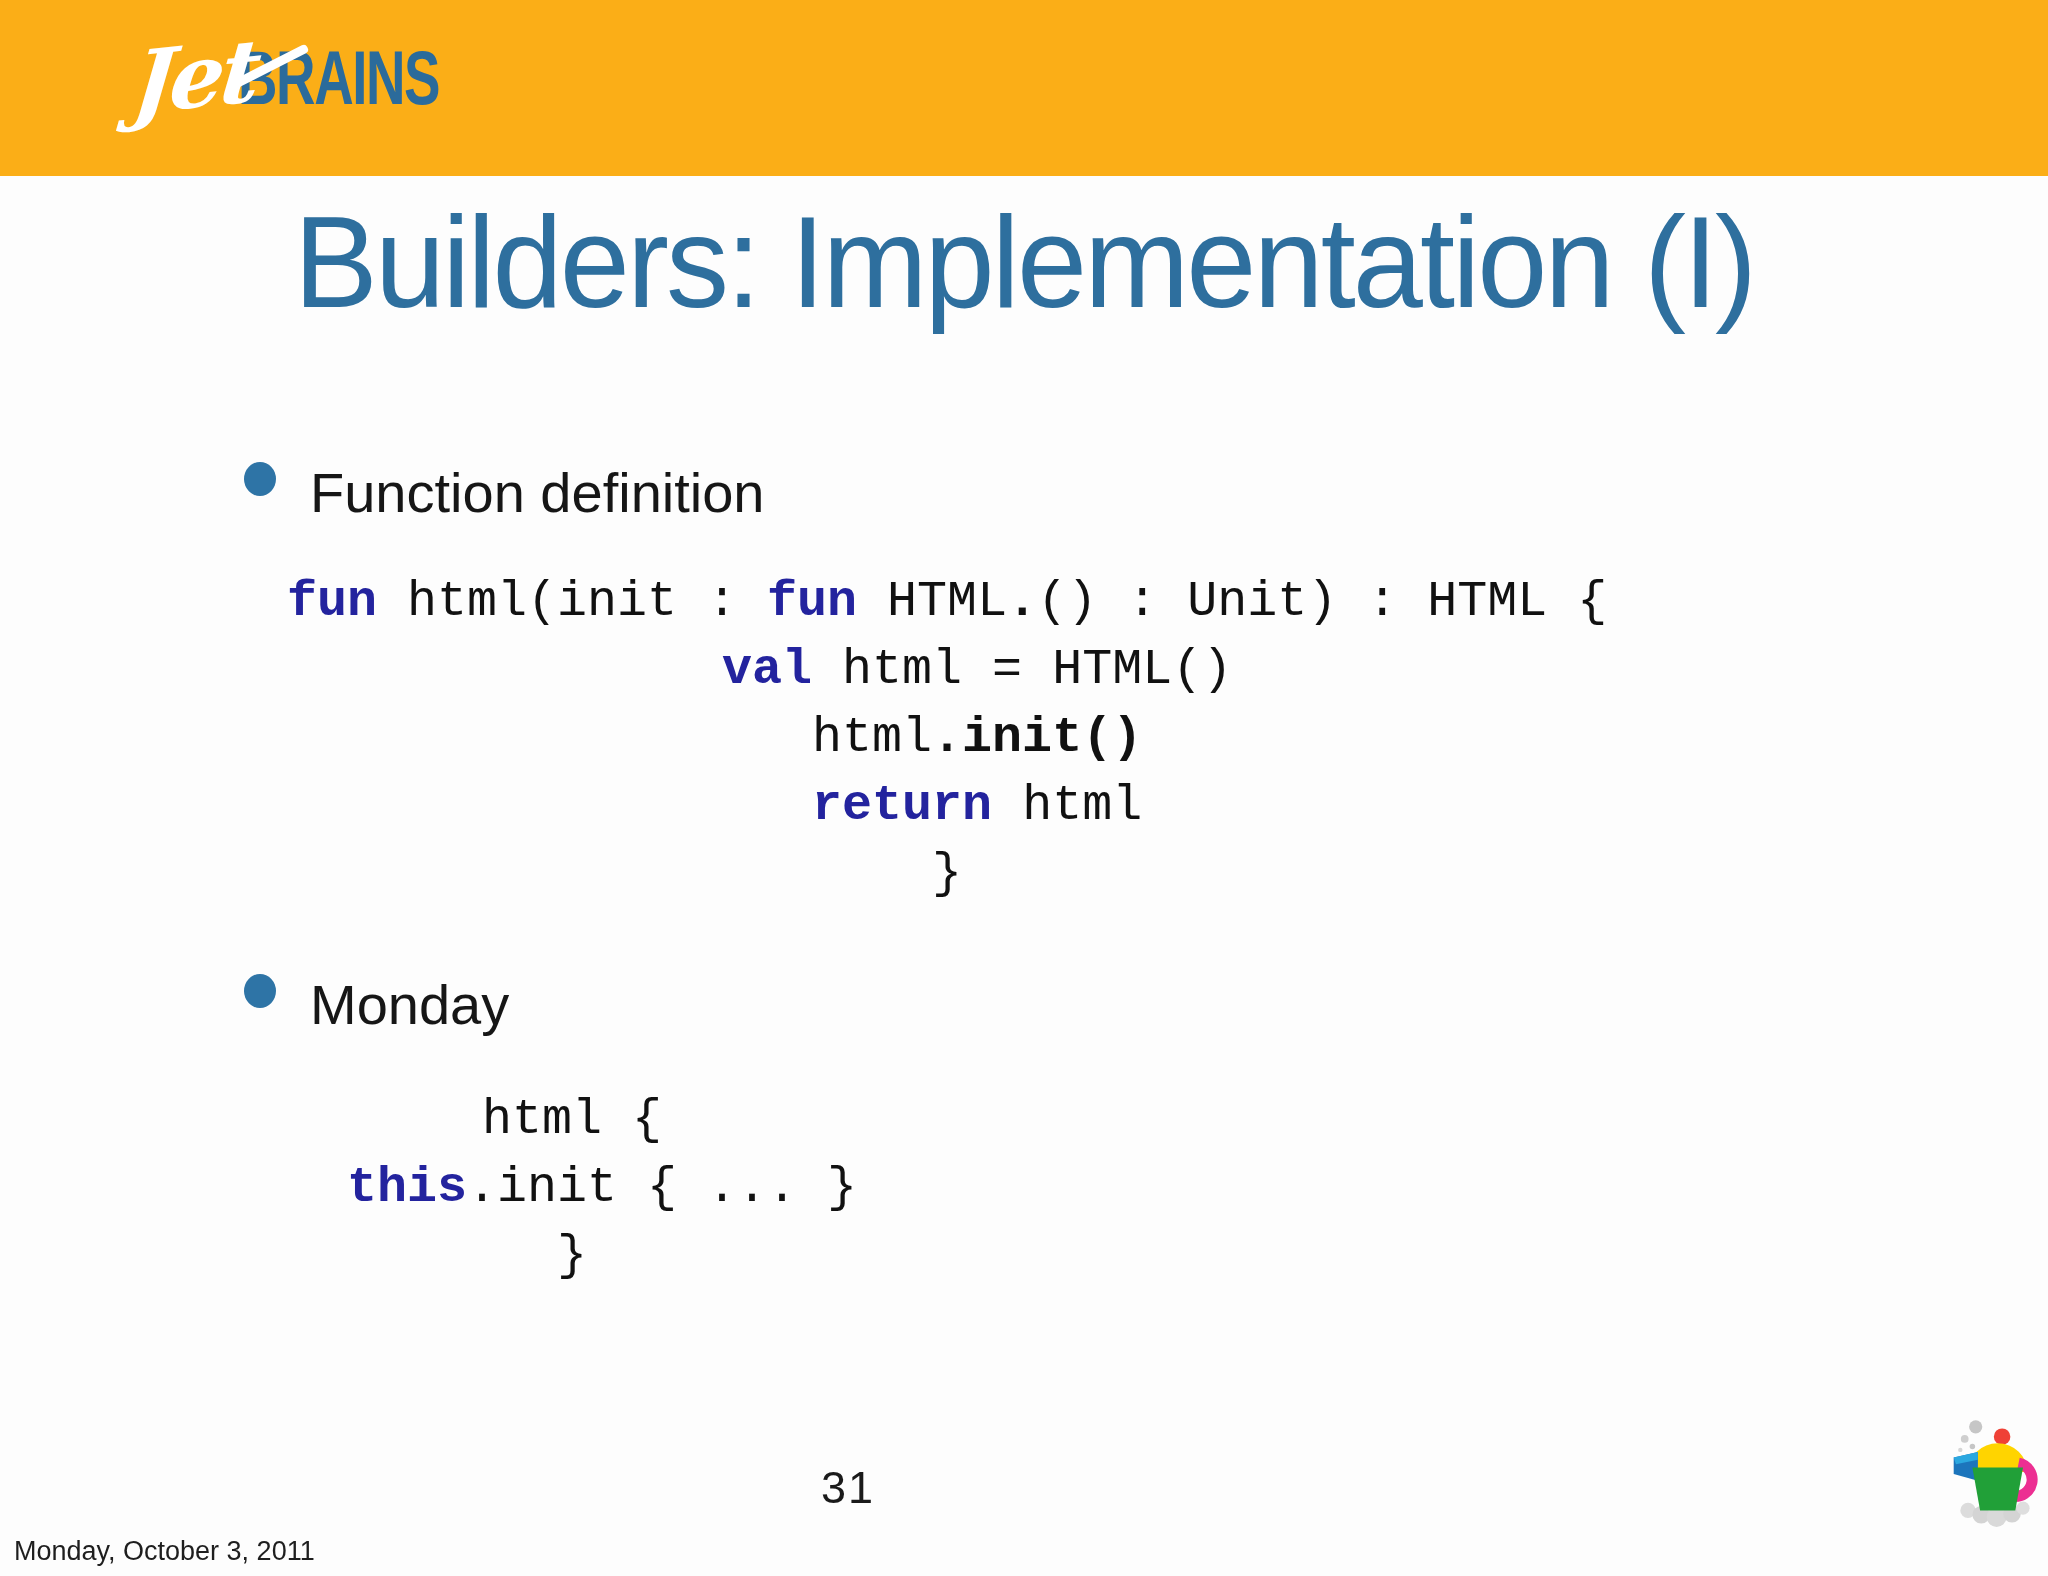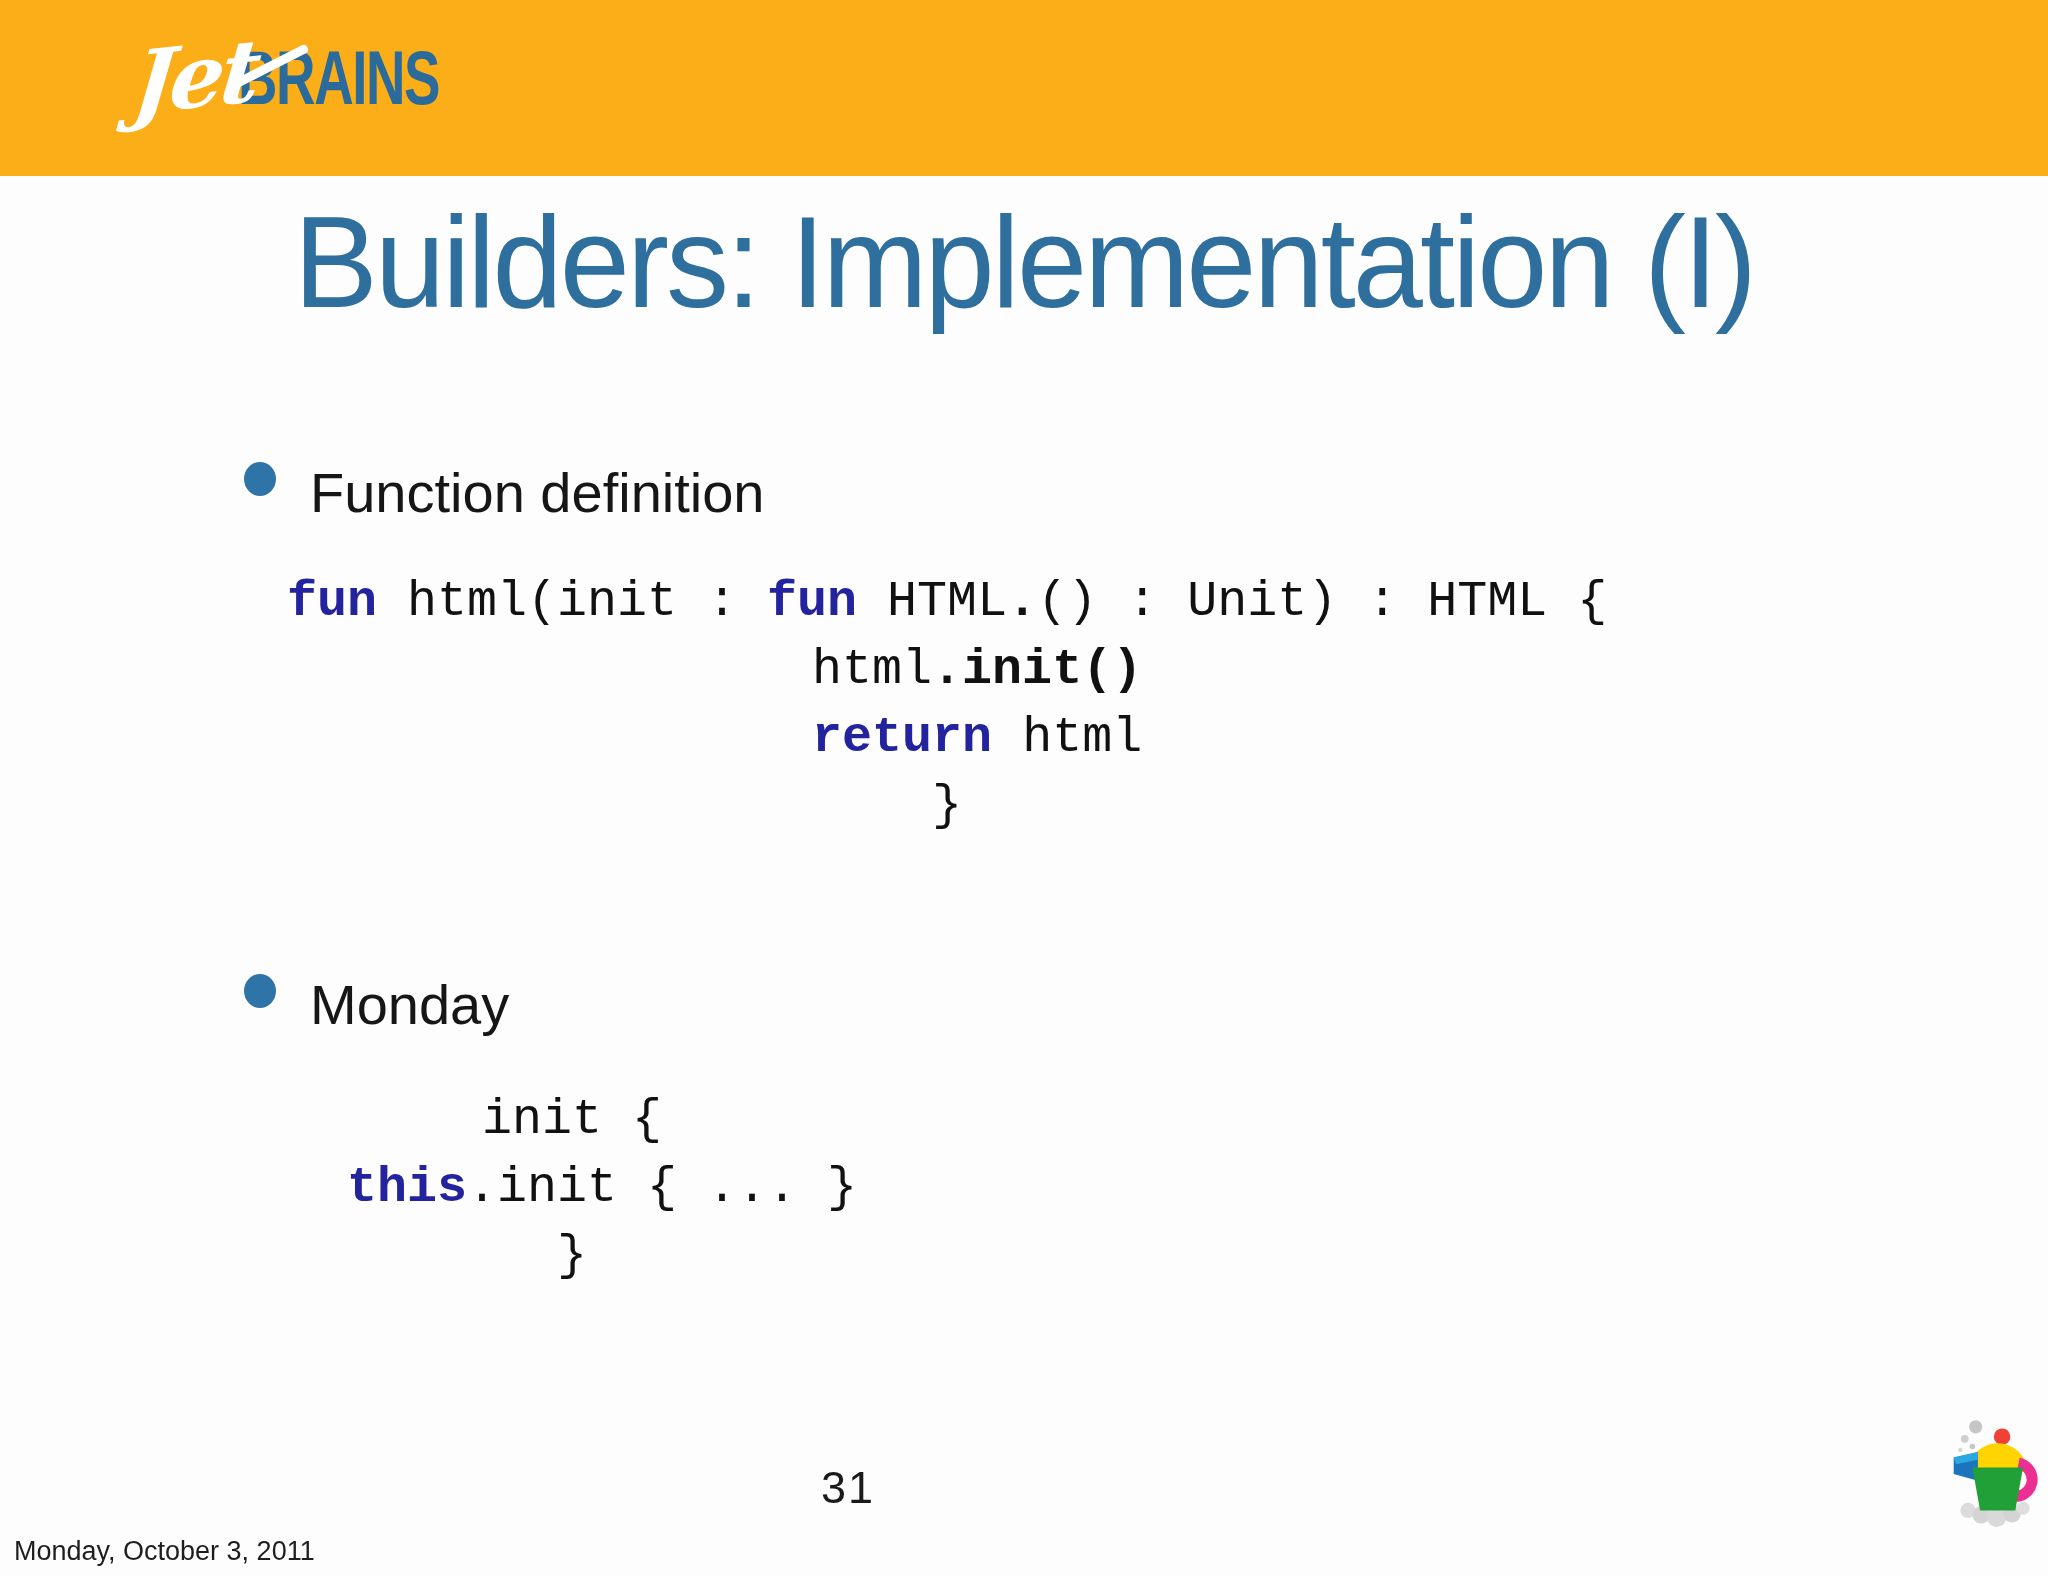--- a/index.html
+++ b/index.html
@@ -93,32 +93,33 @@
 
   <div class="slide-title">Builders: Implementation (I)</div>
 
   <div class="bullet-row" id="bullet-1">
     <span class="bullet-dot"></span>
     <span class="bullet-label">Function definition</span>
   </div>
 
   <div class="code-block" id="code-1">
     <div class="code-line"><span class="kw">fun</span><span> html(init : </span><span class="kw">fun</span><span> HTML</span><span class="b">.</span><span>() : Unit) : HTML {</span></div>
+    <div class="code-line"><span>  </span><span class="kw">val</span><span> html = HTML()</span></div>
     <div class="code-line"><span>  html</span><span class="b">.init()</span></div>
     <div class="code-line"><span>  </span><span class="kw">return</span><span> html</span></div>
     <div class="code-line"><span>}</span></div>
   </div>
 
   <div class="bullet-row" id="bullet-2">
     <span class="bullet-dot"></span>
     <span class="bullet-label">Monday</span>
   </div>
 
   <div class="code-block" id="code-2">
-    <div class="code-line"><span>init {</span></div>
+    <div class="code-line"><span>html {</span></div>
     <div class="code-line"><span>  </span><span class="kw">this</span><span>.init { ... }</span></div>
     <div class="code-line"><span>}</span></div>
   </div>
 
   <div class="page-number">31</div>
   <div class="footer-date">Monday, October 3, 2011</div>
 
   <svg class="teapot" viewBox="0 0 100 100" xmlns="http://www.w3.org/2000/svg">
 
     <circle cx="37" cy="8" r="6" fill="#c6c6c6"></circle>

